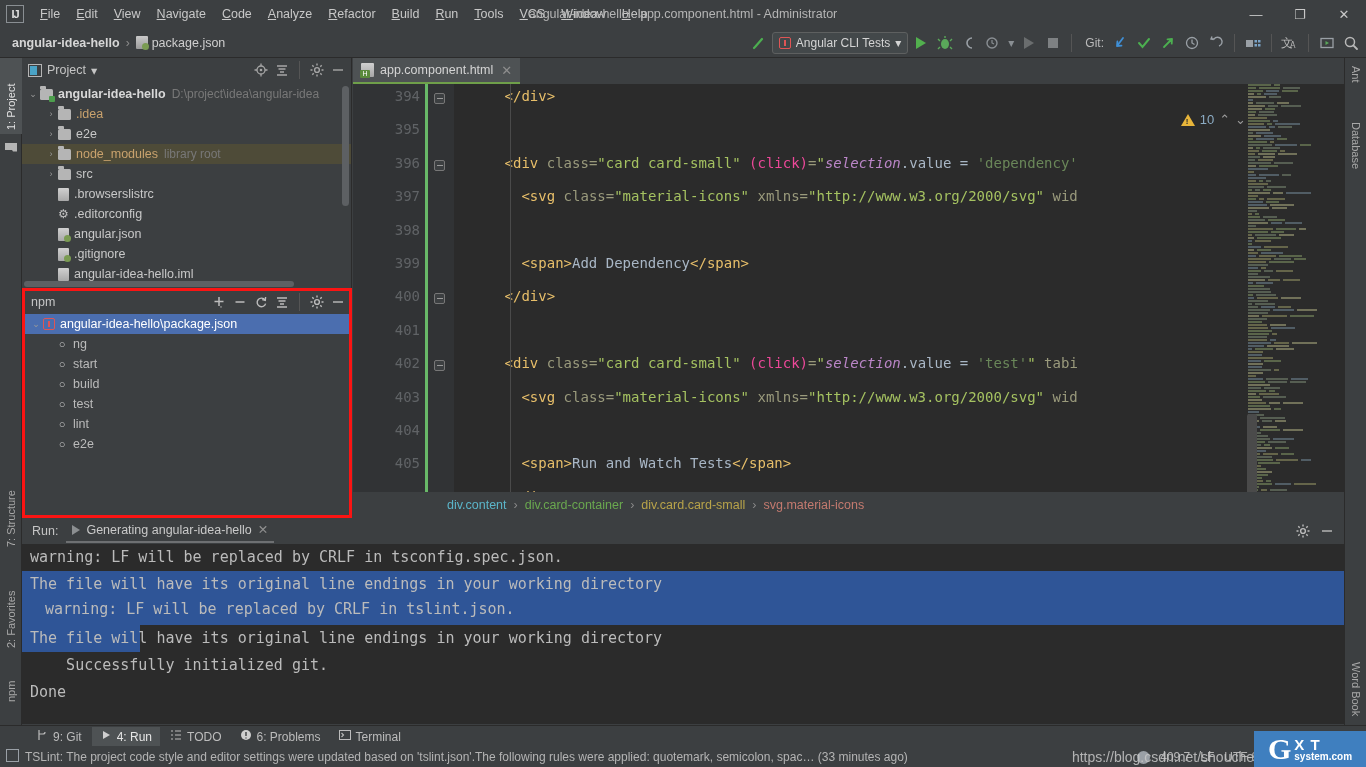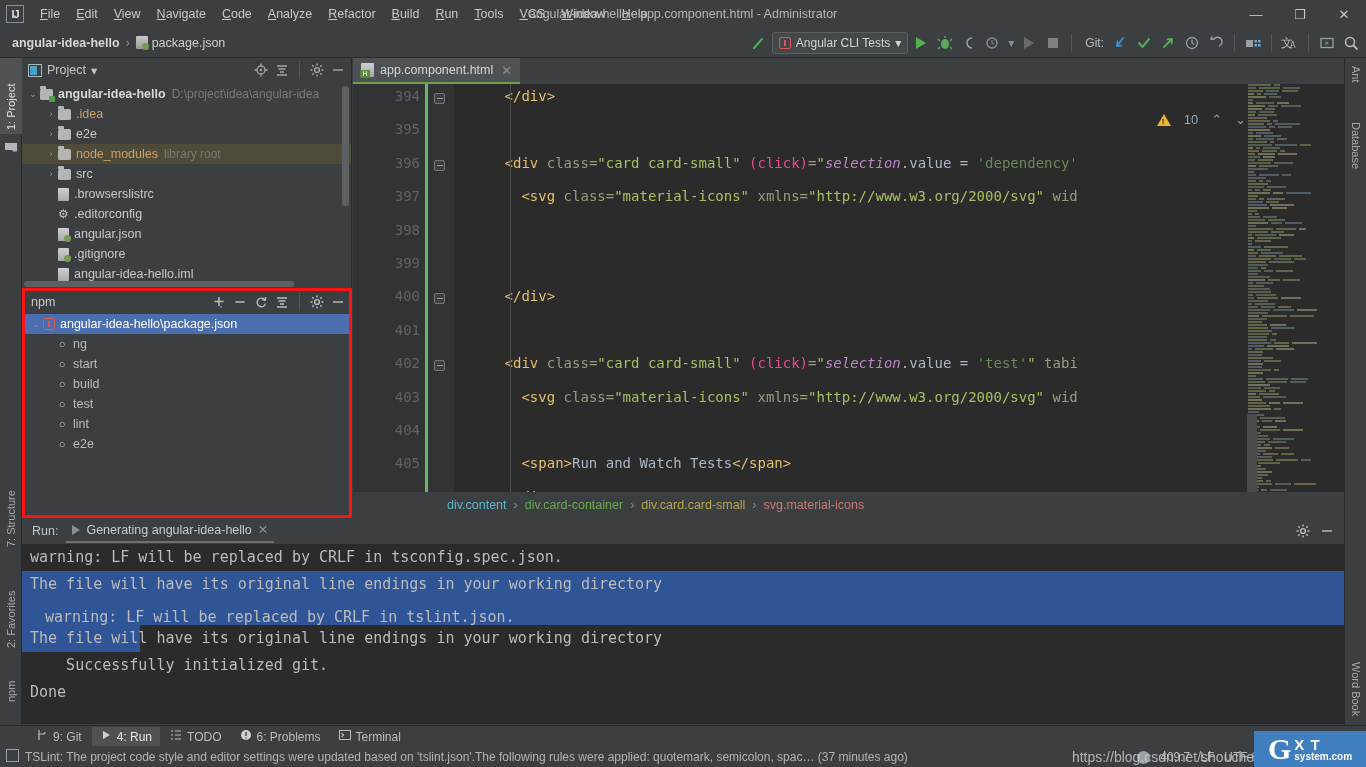--- a/index.html
+++ b/index.html
@@ -186,21 +186,21 @@
   .code{
     position:absolute; left:101px; top:0; width:890px; height:100%;
   }
   .cl{ position:absolute; left:0; white-space:pre; font-size:14px; letter-spacing:0px;}
   .tag{color:#e8bf6a;} .attr{color:#9a9a7c;} .bd{color:#a5c261;}
   .ang{color:#ec4899;} .str{color:#6a8759;} .ital{color:#bb86c8;font-style:italic;}
   .wht{color:#a9b7c6;} .txt{color:#a9b7c6;}
   .hlbg{ background:#323232; }
 
   .warnbox{
-    position:absolute; right:98px; top:28px; display:flex; align-items:center; gap:13px;
+    position:absolute; right:98px; top:28px; display:flex; align-items:center; gap:5px;
     font-family:"Liberation Sans", sans-serif; font-size:13px; color:#8cacc4;
   }
   .wtri{ width:0;height:0;border-left:7px solid transparent;border-right:7px solid transparent;border-bottom:12px solid #e8b53a;position:relative;}
   .wtri:after{content:"!";position:absolute;left:-2px;top:3px;font-size:8px;color:#2b2b2b;font-weight:bold;font-family:"Liberation Sans",sans-serif;}
   .chev{ color:#9a9a9a; font-size:13px; }
 
   .minimap{ position:absolute; right:0; top:0; width:98px; height:434px; background:#2b2b2b; overflow:hidden;}
   .mrow{ position:absolute; height:2px; }
   .mthumb{ position:absolute; right:87px; width:10px; background:#4a4a4a; border-radius:2px;}
 
@@ -641,20 +641,21 @@
             <i></i>
           </div>
         </div>
       <div class="changebar" style="background:#68b868;"></div>
       <div class="code" id="code">
           <div class="cl" style="top: 4px;"><span class="wht">      </span><span class="tag">&lt;/div&gt;</span></div>
           <div class="cl" style="top: 37.4px;"></div>
           <div class="cl" style="top: 70.8px;"><span class="wht">      </span><span class="tag">&lt;div </span><span class="attr">class=</span><span class="bd">"card card-small"</span><span class="wht"> </span><span class="ang">(click)</span><span class="attr">=</span><span class="bd">"</span><span class="ital">selection</span><span class="wht">.value = </span><span class="str">'dependency'</span></div>
           <div class="cl" style="top: 104.2px;"><span class="wht">        </span><span class="tag">&lt;svg </span><span class="attr">class=</span><span class="bd">"material-icons"</span><span class="attr"> xmlns=</span><span class="bd">"http://www.w3.org/2000/svg"</span><span class="attr"> wid</span></div>
           <div class="cl" style="top: 137.6px;"></div>
+          <div class="cl" style="top: 171px;"><span class="wht">        </span><span class="tag">&lt;span&gt;</span><span class="txt">Add Dependency</span><span class="tag">&lt;/span&gt;</span></div>
           <div class="cl" style="top: 204.4px;"><span class="wht">      </span><span class="tag">&lt;/div&gt;</span></div>
           <div class="cl" style="top: 237.8px;"></div>
           <div class="cl" style="top: 271.2px;"><span class="wht">      </span><span class="tag">&lt;div </span><span class="attr">class=</span><span class="bd">"card card-small"</span><span class="wht"> </span><span class="ang">(click)</span><span class="attr">=</span><span class="bd">"</span><span class="ital">selection</span><span class="wht">.value = </span><span class="str">'test'</span><span class="bd">"</span><span class="attr"> tabi</span></div>
           <div class="cl" style="top: 304.6px;"><span class="wht">        </span><span class="tag">&lt;svg </span><span class="attr">class=</span><span class="bd">"material-icons"</span><span class="attr"> xmlns=</span><span class="bd">"http://www.w3.org/2000/svg"</span><span class="attr"> wid</span></div>
           <div class="cl" style="top: 338px;"></div>
           <div class="cl" style="top: 371.4px;"><span class="wht">        </span><span class="tag">&lt;span&gt;</span><span class="txt">Run and Watch Tests</span><span class="tag">&lt;/span&gt;</span></div>
           <div class="cl" style="top: 404.8px;"><span class="wht">      </span><span class="tag">&lt;/div&gt;</span></div>
           <div class="cl" style="top: 438.2px;"></div>
           <div class="hlbg" style="position: absolute; left: 428px; top: 69.8px; height: 22px; width: 300px; z-index: -1;"></div>
           <div class="hlbg" style="position: absolute; left: 428px; top: 270.2px; height: 22px; width: 260px; z-index: -1;"></div>
@@ -984,21 +985,21 @@
             </svg>
         </span>
       </span>
     </div>
     <div class="console" id="console">
         <div class="csel" style="left: 0px; top: 27px; width: 1322px; height: 27px;"></div>
         <div class="csel" style="left: 0px; top: 54px; width: 1322px; height: 27px;"></div>
         <div class="csel" style="left: 0px; top: 81px; width: 118px; height: 27px;"></div>
         <div class="crow" style="top: 0px;">warning: LF will be replaced by CRLF in tsconfig.spec.json.</div>
         <div class="crow" style="top: 27px;">The file will have its original line endings in your working directory</div>
-        <div class="crow" style="top: 60px; padding-left: 23px;">warning: LF will be replaced by CRLF in tslint.json.</div>
+        <div class="crow" style="top: 52px; padding-left: 23px;">warning: LF will be replaced by CRLF in tslint.json.</div>
         <div class="crow" style="top: 81px;">The file will have its original line endings in your working directory</div>
         <div class="crow" style="top: 108px;">    Successfully initialized git.</div>
         <div class="crow" style="top: 135px;">Done</div>
       </div>
   </div>
 
   <div class="btmtabs" id="btmtabs">
       <div class="btab">
         <span><svg width="12" height="12" viewBox="0 0 12 12">
             <path d="M3 1 V11 M3 5 H7 A2 2 0 0 0 9 3" stroke="#bcbcbc" stroke-width="1.2" fill="none"></path>
@@ -1033,21 +1034,21 @@
       </div>
     </div>
 
   <div class="statusbar">
     <span style="display:inline-flex;align-items:center;gap:6px;">
       <span>
         <svg width="13" height="13" viewBox="0 0 13 13">
             <rect x="0.5" y="0.5" width="12" height="12" stroke="#9aa0a6" fill="none"></rect>
           </svg>
       </span>
-      <span style="white-space:nowrap;overflow:hidden;max-width:980px;display:inline-block;">TSLint: The project code style and editor settings were updated based on 'tslint.json'.The following rules were applied: quotemark, semicolon, spac… (37 minutes ago)</span>
+      <span style="white-space:nowrap;overflow:hidden;max-width:980px;display:inline-block;">TSLint: The project code style and editor settings were updated based on 'tslint.json'.The following rules were applied: quotemark, semicolon, spac… (33 minutes ago)</span>
     </span>
     <span class="sb-right">
       <span class="pill"></span>
       <span>409:7</span>
       <span>LF</span>
       <span>UTF-8</span>
       <span>2 spaces*</span>
       <span>
         <svg width="13" height="13" viewBox="0 0 13 13">
             <rect x="3" y="6" width="7" height="5" fill="#a6a6a6"></rect>

